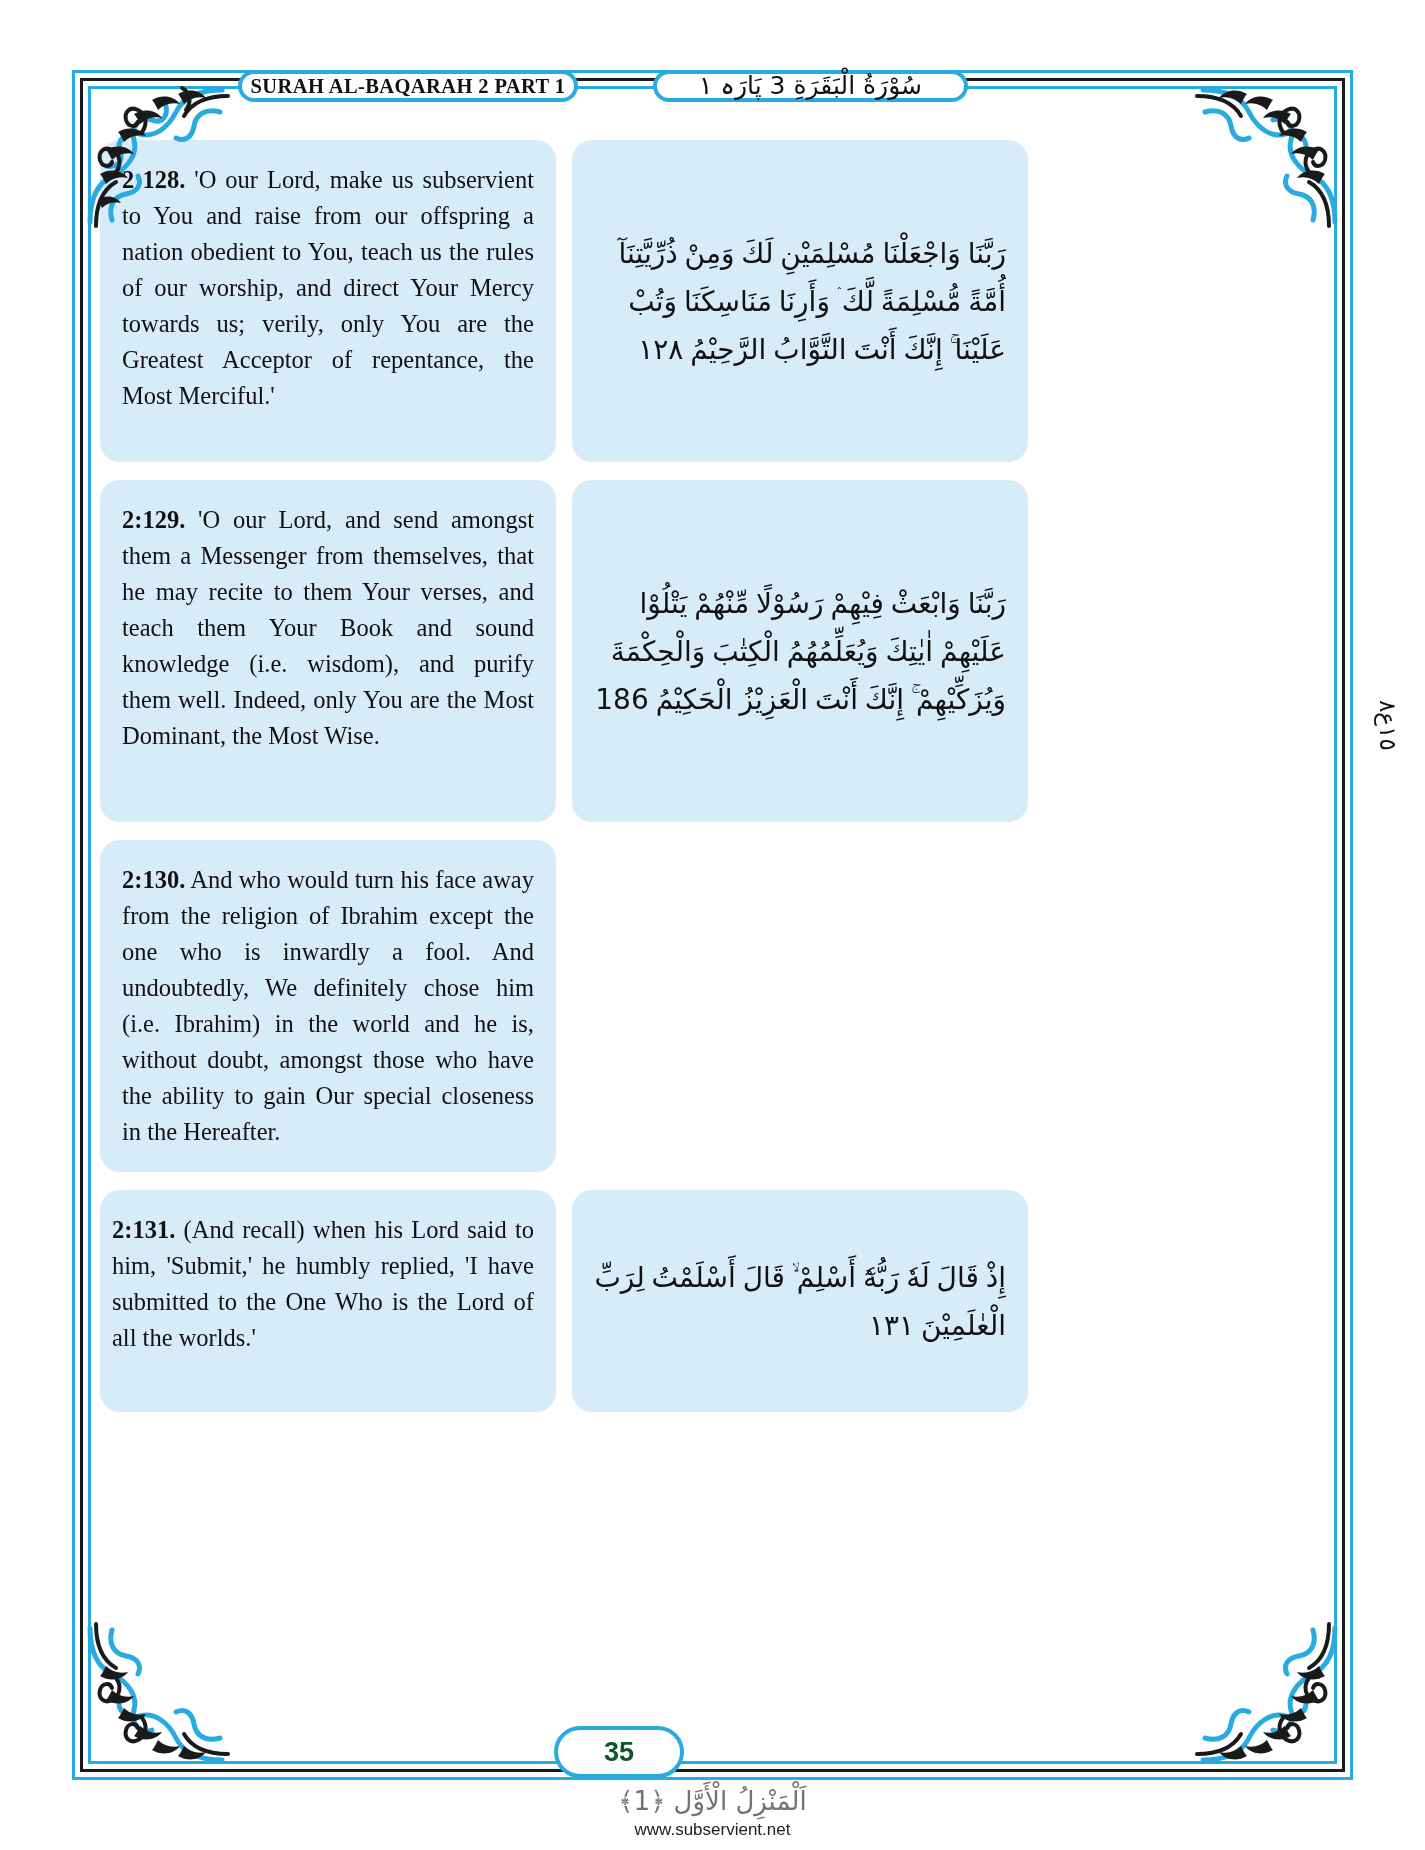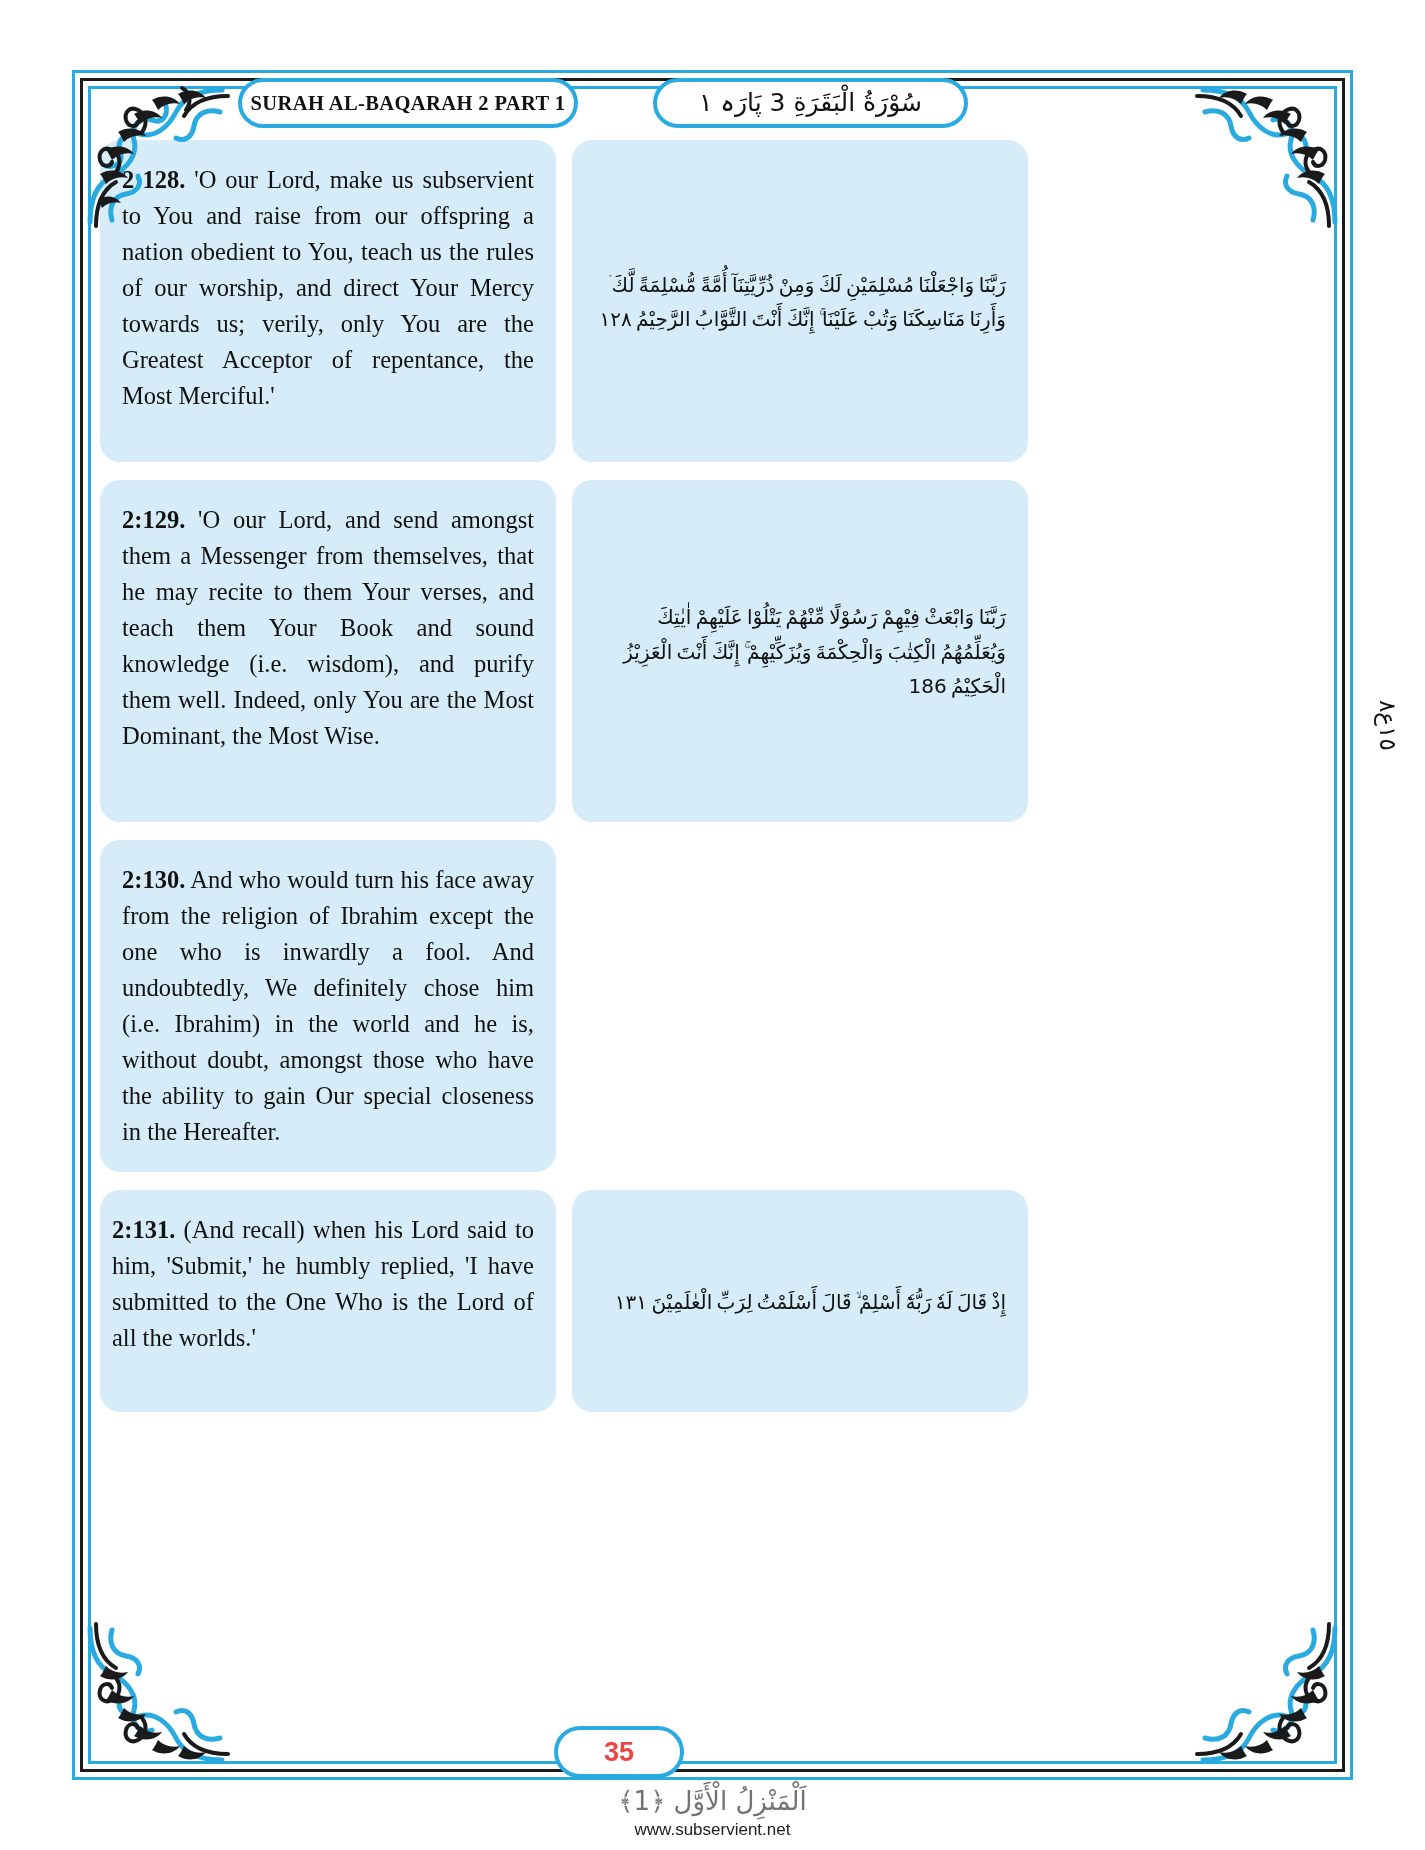--- a/index.html
+++ b/index.html
@@ -51,22 +51,22 @@
   
   .header-band {
     position: absolute;
     left: 88px;
     top: 62px;
     width: 1249px;
     height: 62px;
   }
   .pill {
     position: absolute;
-    top: 16px;
-    height: 50px;
+    top: 8px;
+    height: 32px;
     background: #ffffff;
     border: 4px solid #29abe2;
     border-radius: 26px;
     display: flex;
     align-items: center;
     justify-content: center;
     box-sizing: border-box;
     z-index: 6;
   }
   .pill-left {
@@ -105,21 +105,21 @@
   .pill-bottom {
     left: 466px;
     width: 130px;
     top: 0;
     height: 52px;
   }
   .pill-bottom .pill-text {
     font-family: "Liberation Sans", sans-serif;
     font-weight: bold;
     font-size: 27px;
-    color: #ef4444;
+    color: #14532d;
   }
 
   .footer-arabic {
     position: absolute;
     left: 0;
     top: 1786px;
     width: 1425px;
     text-align: center;
     font-family: "DejaVu Sans", sans-serif;
     font-size: 26px;
@@ -208,21 +208,21 @@
     text-justify: inter-word;
     margin: 0;
     hyphens: none;
   }
   .vnum {
     font-weight: bold;
   }
 
   .ar-text {
     font-family: "DejaVu Sans", sans-serif;
-    font-size: 20px;
+    font-size: 28px;
     line-height: 1.72;
     color: #111111;
     direction: rtl;
     text-align: right;
     margin: 0;
     word-spacing: -2px;
   }
 
   
   .row-1 .cell { min-height: 322px; }

